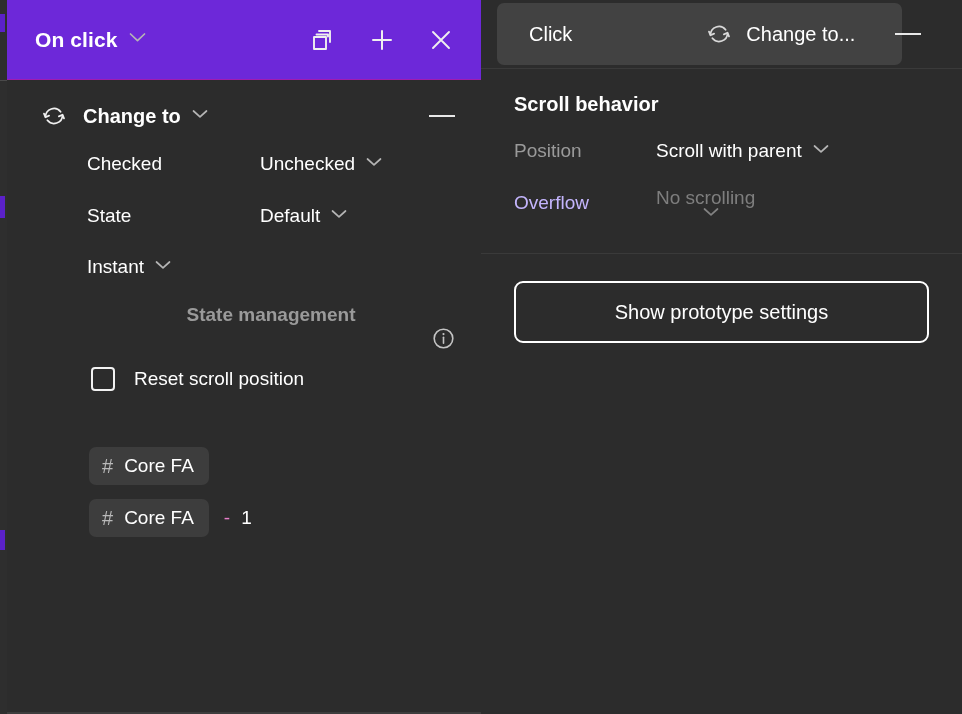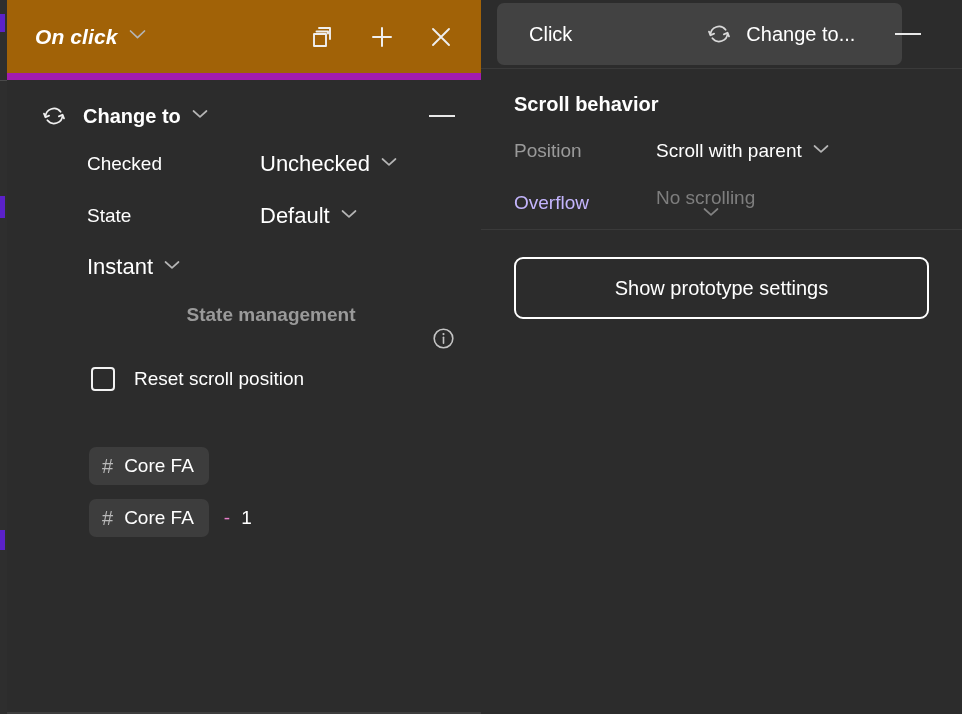--- a/index.html
+++ b/index.html
@@ -46,27 +46,26 @@
   .left-panel {
     position: absolute;
     left: 7px; top: 0;
     width: 474px;
     height: 714px;
     background: #2c2c2c;
   }
   .panel-header {
     position: relative;
     height: 80px;
-    background: #a16207;
-    border-bottom: 7px solid #a21caf;
+    background: #6d28d9;
+    border-bottom: 1px solid #a21caf;
     display: flex;
     align-items: center;
     padding: 0 26px 0 28px;
     box-sizing: border-box;
-    font-style: italic;
   }
   .panel-title {
     font-size: 21px;
     font-weight: bold;
     color: #ffffff;
     letter-spacing: .1px;
   }
   .chev {
     display: inline-block;
     margin-left: 11px;
@@ -118,21 +117,21 @@
     padding: 0 26px 0 80px;
     box-sizing: border-box;
   }
   .prop-label {
     font-size: 19px;
     color: #ffffff;
     width: 173px;
     flex: none;
   }
   .prop-value {
-    font-size: 22px;
+    font-size: 19px;
     color: #ffffff;
     display: flex;
     align-items: center;
     cursor: pointer;
   }
 
   .single-row {
     display: flex;
     align-items: center;
     height: 50px;
@@ -272,21 +271,21 @@
     position: absolute;
     left: 414px; top: 33px;
     width: 26px; height: 2px;
     background: #e8e8e8;
     cursor: pointer;
   }
 
   .rp-section {
     padding-top: 14px;
     border-bottom: 1px solid #3a3a3a;
-    padding-bottom: 0;
+    padding-bottom: 24px;
   }
   .rp-section-title {
     font-size: 20px;
     font-weight: bold;
     color: #ffffff;
     padding: 0 0 0 33px;
     height: 42px;
     display: flex;
     align-items: center;
   }

